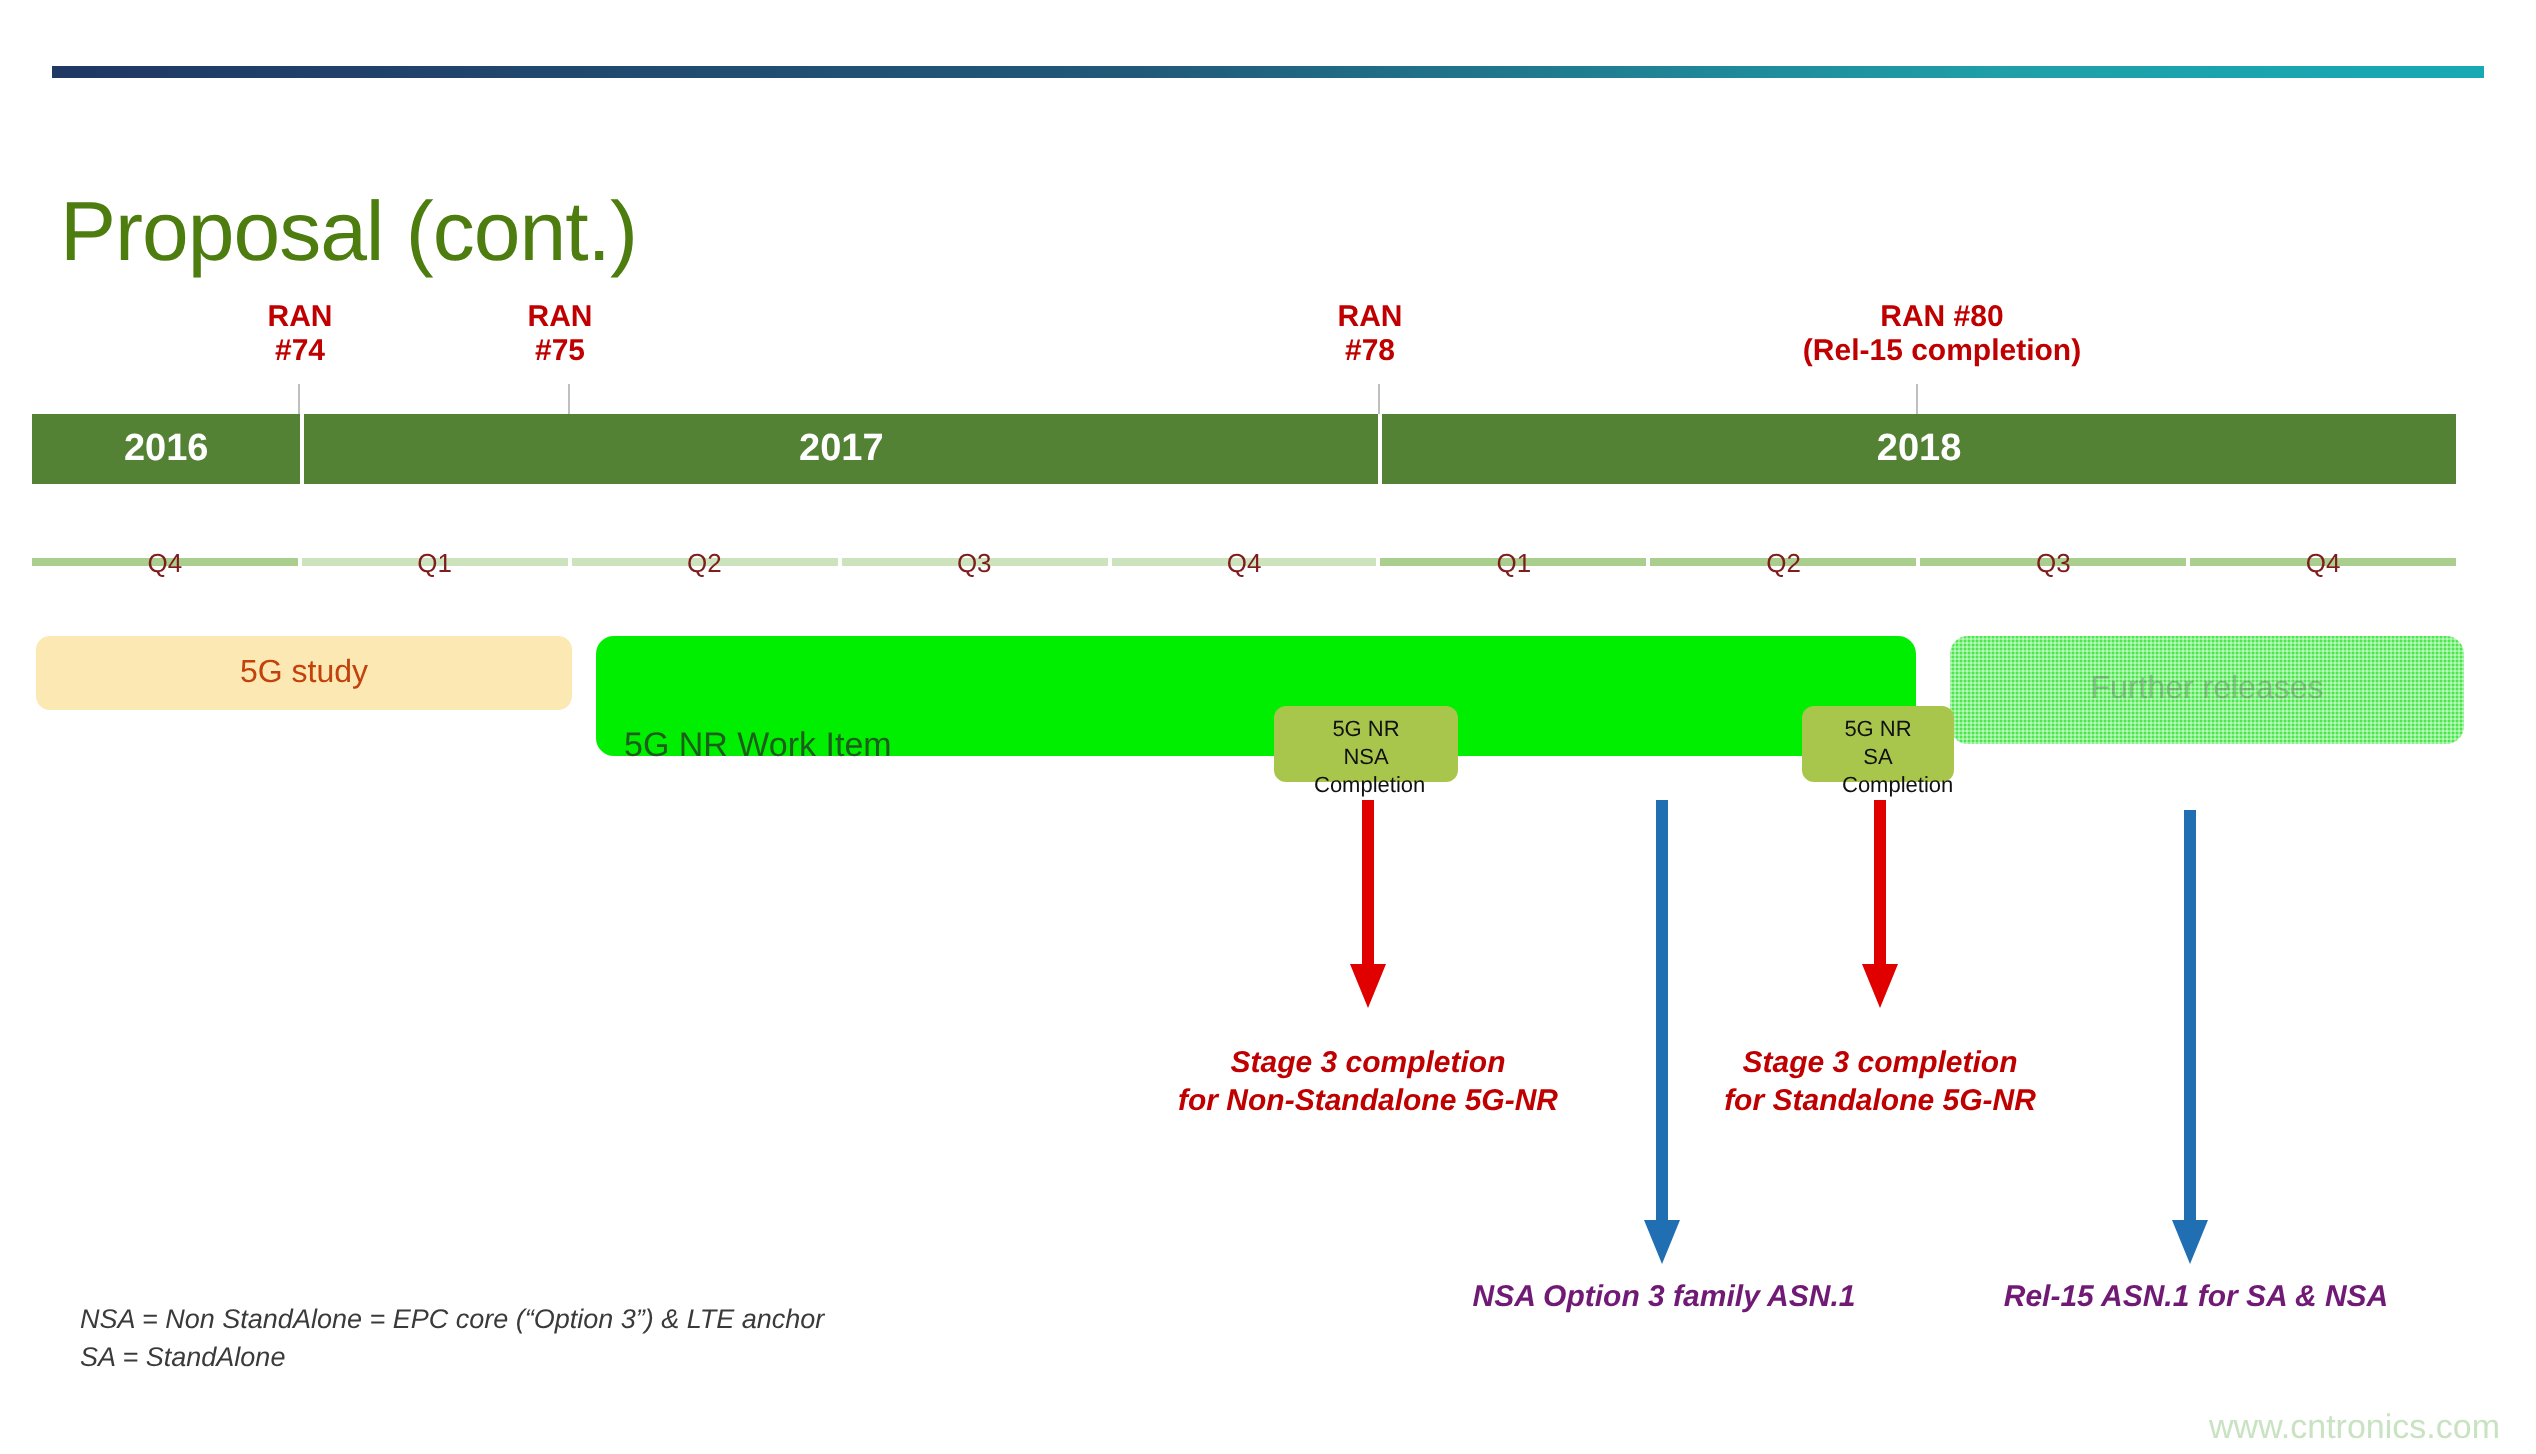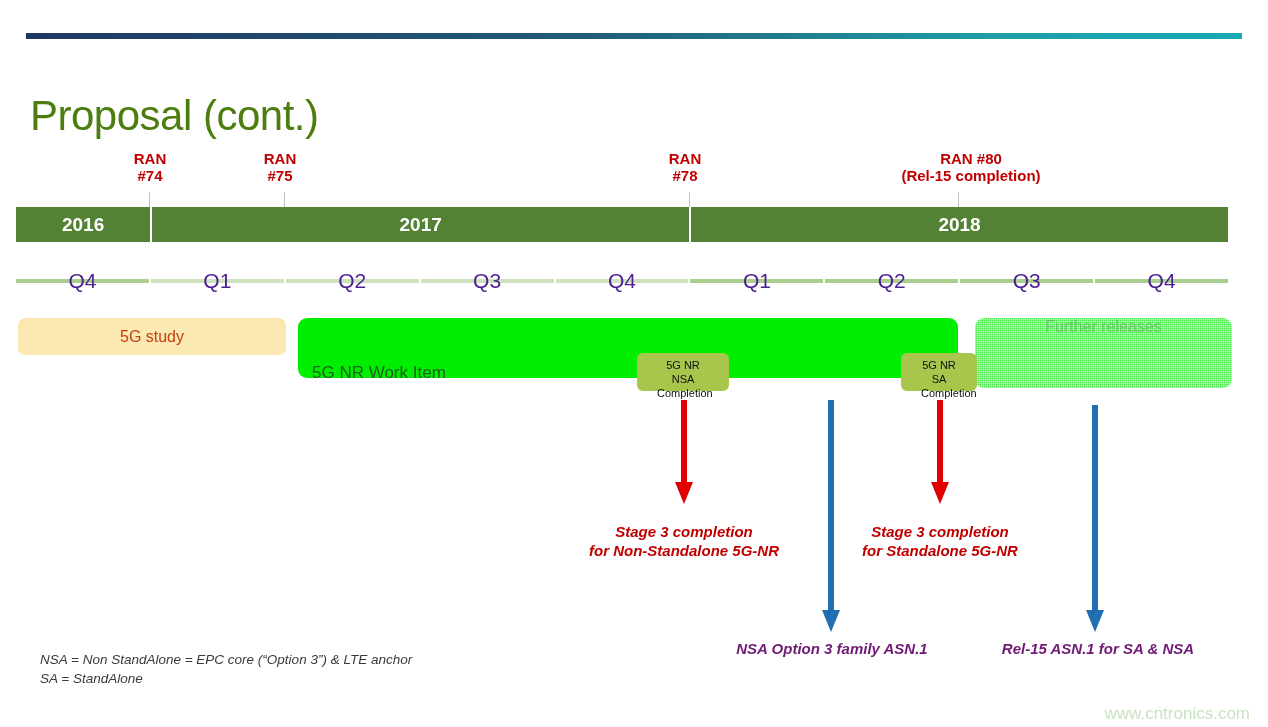--- a/index.html
+++ b/index.html
@@ -81,22 +81,22 @@
 
   #quarters-row {
     position: absolute;
     left: 16px;
     top: 247px;
     width: 1212px;
     height: 36px;
     display: flex;
   }
   .q-cell {
-    color: #4c1d95;
-    font-size: 21px;
+    color: #7f1d1d;
+    font-size: 13px;
     display: flex;
     align-items: center;
     justify-content: center;
     border-right: 2px solid #ffffff;
     box-sizing: border-box;
     margin-top: 32px;
   }
   .q-cell:last-child { border-right: none; }
   .q-mid  { background: #A9CE8E; }
   .q-pale { background: #CDE3BE; }
@@ -133,28 +133,28 @@
     font-size: 17px;
     color: #1D5E1D;
     white-space: nowrap;
   }
 
   #further-bar {
     position: absolute;
     left: 975px;
     top: 318px;
     width: 257px;
-    height: 70px;
+    height: 54px;
     border-radius: 9px;
     background-color: #49E84B;
     background-image:
       repeating-linear-gradient(0deg,  rgba(255,255,255,.38) 0 1px, transparent 1px 2px),
       repeating-linear-gradient(90deg, rgba(255,255,255,.38) 0 1px, transparent 1px 2px);
     display: flex;
-    align-items: flex-start;
+    align-items: center;
     justify-content: center;
   }
   #further-bar-label {
     font-size: 16px;
     color: rgba(105,105,105,0.38);
     white-space: nowrap;
   }
 
   
   .completion-box {

